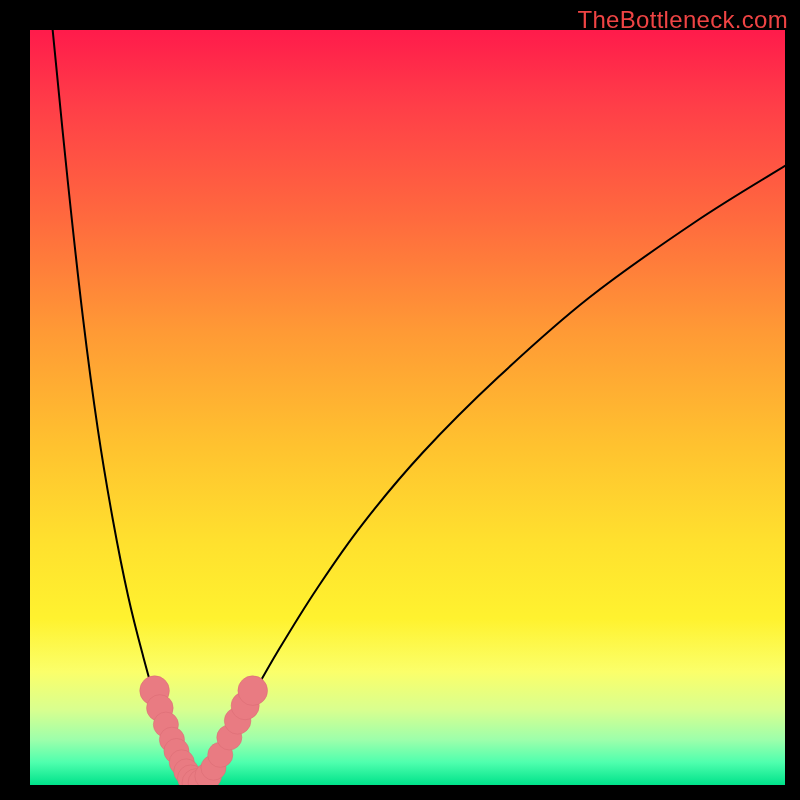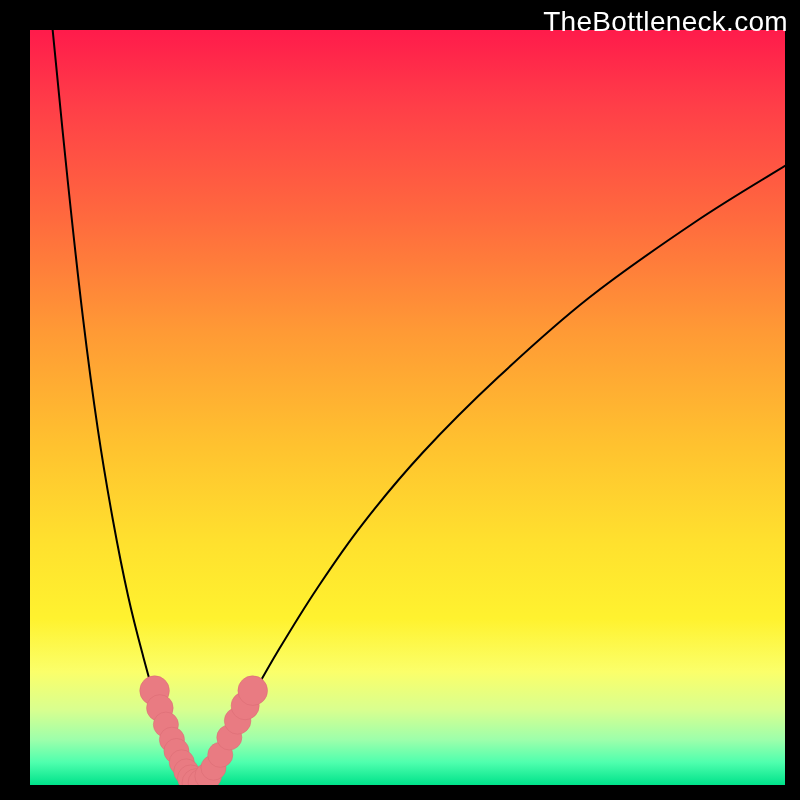--- a/index.html
+++ b/index.html
@@ -45,22 +45,22 @@
       #d9ff8f 90%,
       #9dffab 94%,
       #4fffae 97%,
       #00e28a 100%
     );
   }
   .watermark {
     position: absolute;
     top: 6px;
     right: 12px;
-    color: #ffffff;
-    font-size: 28px;
+    color: #ef4444;
+    font-size: 24px;
     font-weight: 500;
     letter-spacing: 0.3px;
     user-select: none;
   }
   svg.curves {
     position: absolute;
     left: 0;
     top: 0;
     width: 100%;
     height: 100%;

